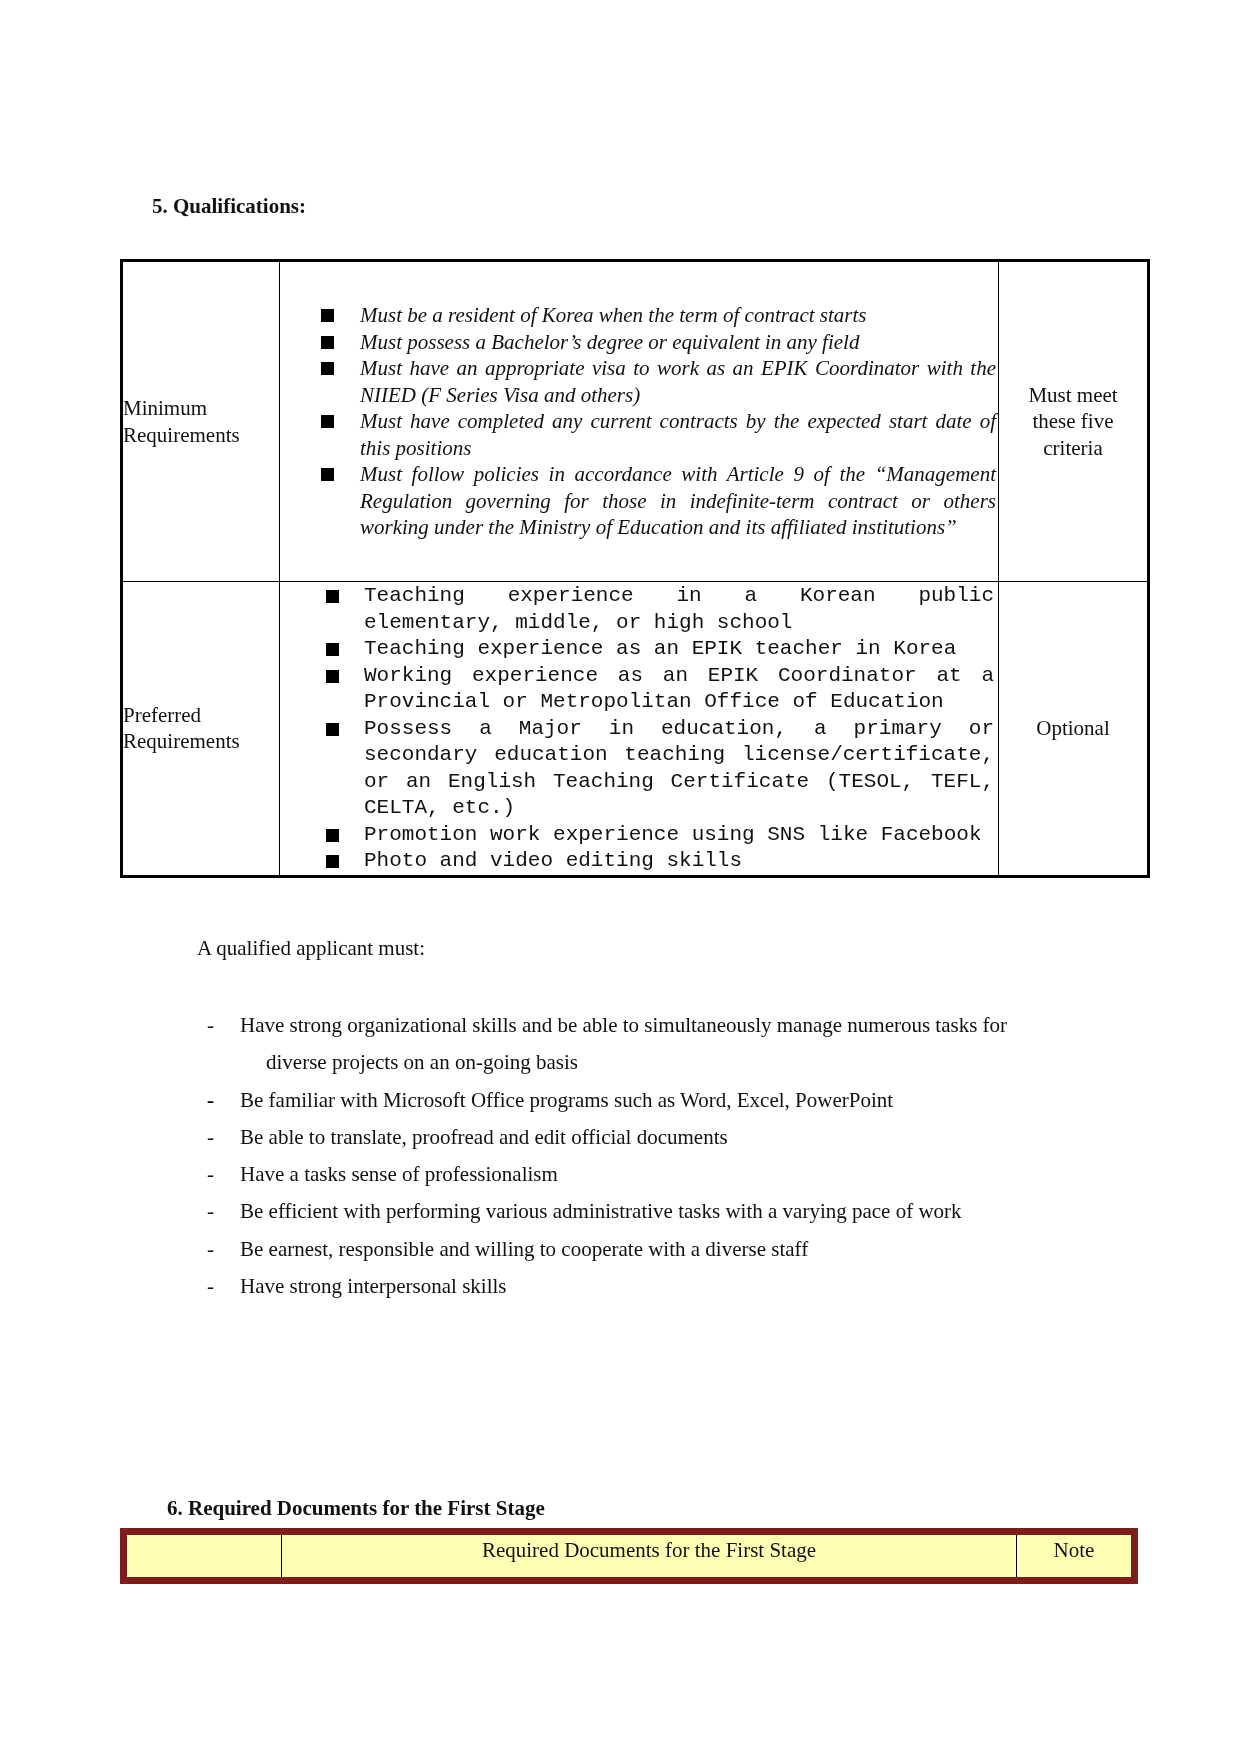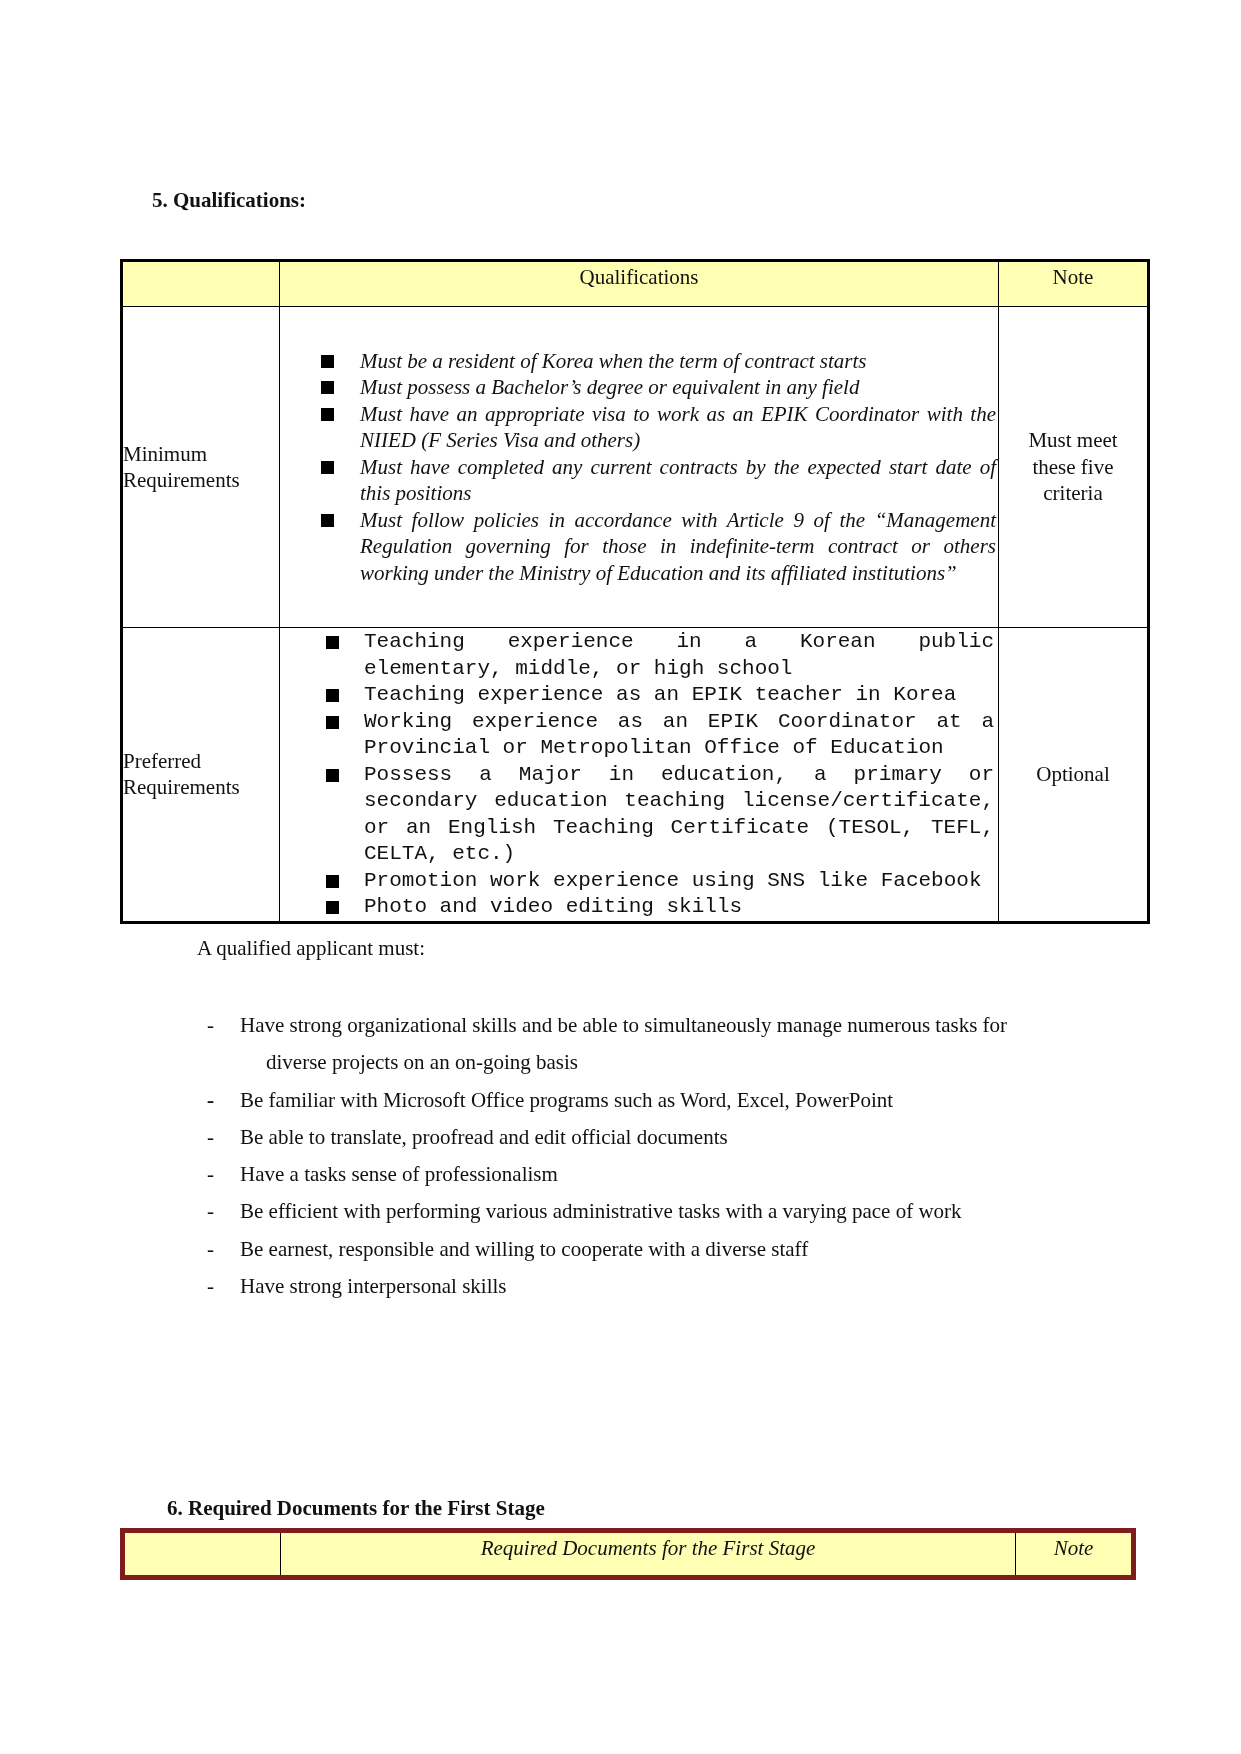--- a/index.html
+++ b/index.html
@@ -19,40 +19,35 @@
   ul.sq li .b { position: absolute; top: 7px; width: 13px; height: 13px; background: #000; }
   .min-list li { padding-left: 80px; padding-right: 2px; font-style: italic; }
   .min-list li .b { left: 41px; }
   .pref-list li { padding-left: 84px; padding-right: 4px; }
   .pref-list li .b { left: 46px; }
   ul.dash { position: absolute; left: 207px; top: 1007px; width: 900px; margin: 0; padding: 0; list-style: none;
             font-size: 21px; line-height: 37.3px; }
   ul.dash li { position: relative; padding-left: 33px; }
   ul.dash li .d { position: absolute; left: 0; }
   ul.dash li .cont { display: block; padding-left: 26px; }
-  .t2 { left: 120px; top: 1528px; width: 1011px; border: 5px solid #7f1d1d; font-style: italic; }
+  .t2 { left: 120px; top: 1528px; width: 1011px; border: 7px solid #7f1d1d; }
   .t2 td { border: 1.5px solid #000; height: 40px; }
 </style>
 </head>
 <body>
 
-<div class="abs heading" style="left:152px; top:188px;">5. Qualifications:</div>
+<div class="abs heading" style="left:152px; top:194px;">5. Qualifications:</div>
 
 <table class="t1">
   <colgroup>
       <col style="width:158px">
       <col style="width:719px">
       <col style="width:150px">
     </colgroup>
   <tbody>
-      <tr class="hdr" style="height:46px;">
-    <td></td>
-    <td>Qualifications</td>
-    <td>Note</td>
-  </tr>
   <tr style="height:321px;">
     <td class="label">
       <div>Minimum</div>
       <div>Requirements</div>
     </td>
     <td>
       <ul class="sq min-list">
         <li><span class="b"></span><span>Must be a resident of Korea when the term of contract starts</span></li>
         <li><span class="b"></span><span>Must possess a Bachelor’s degree or equivalent in any field</span></li>
         <li><span class="b"></span><span>Must have an appropriate visa to work as an EPIK Coordinator with the NIIED (F Series Visa and others)</span></li>

